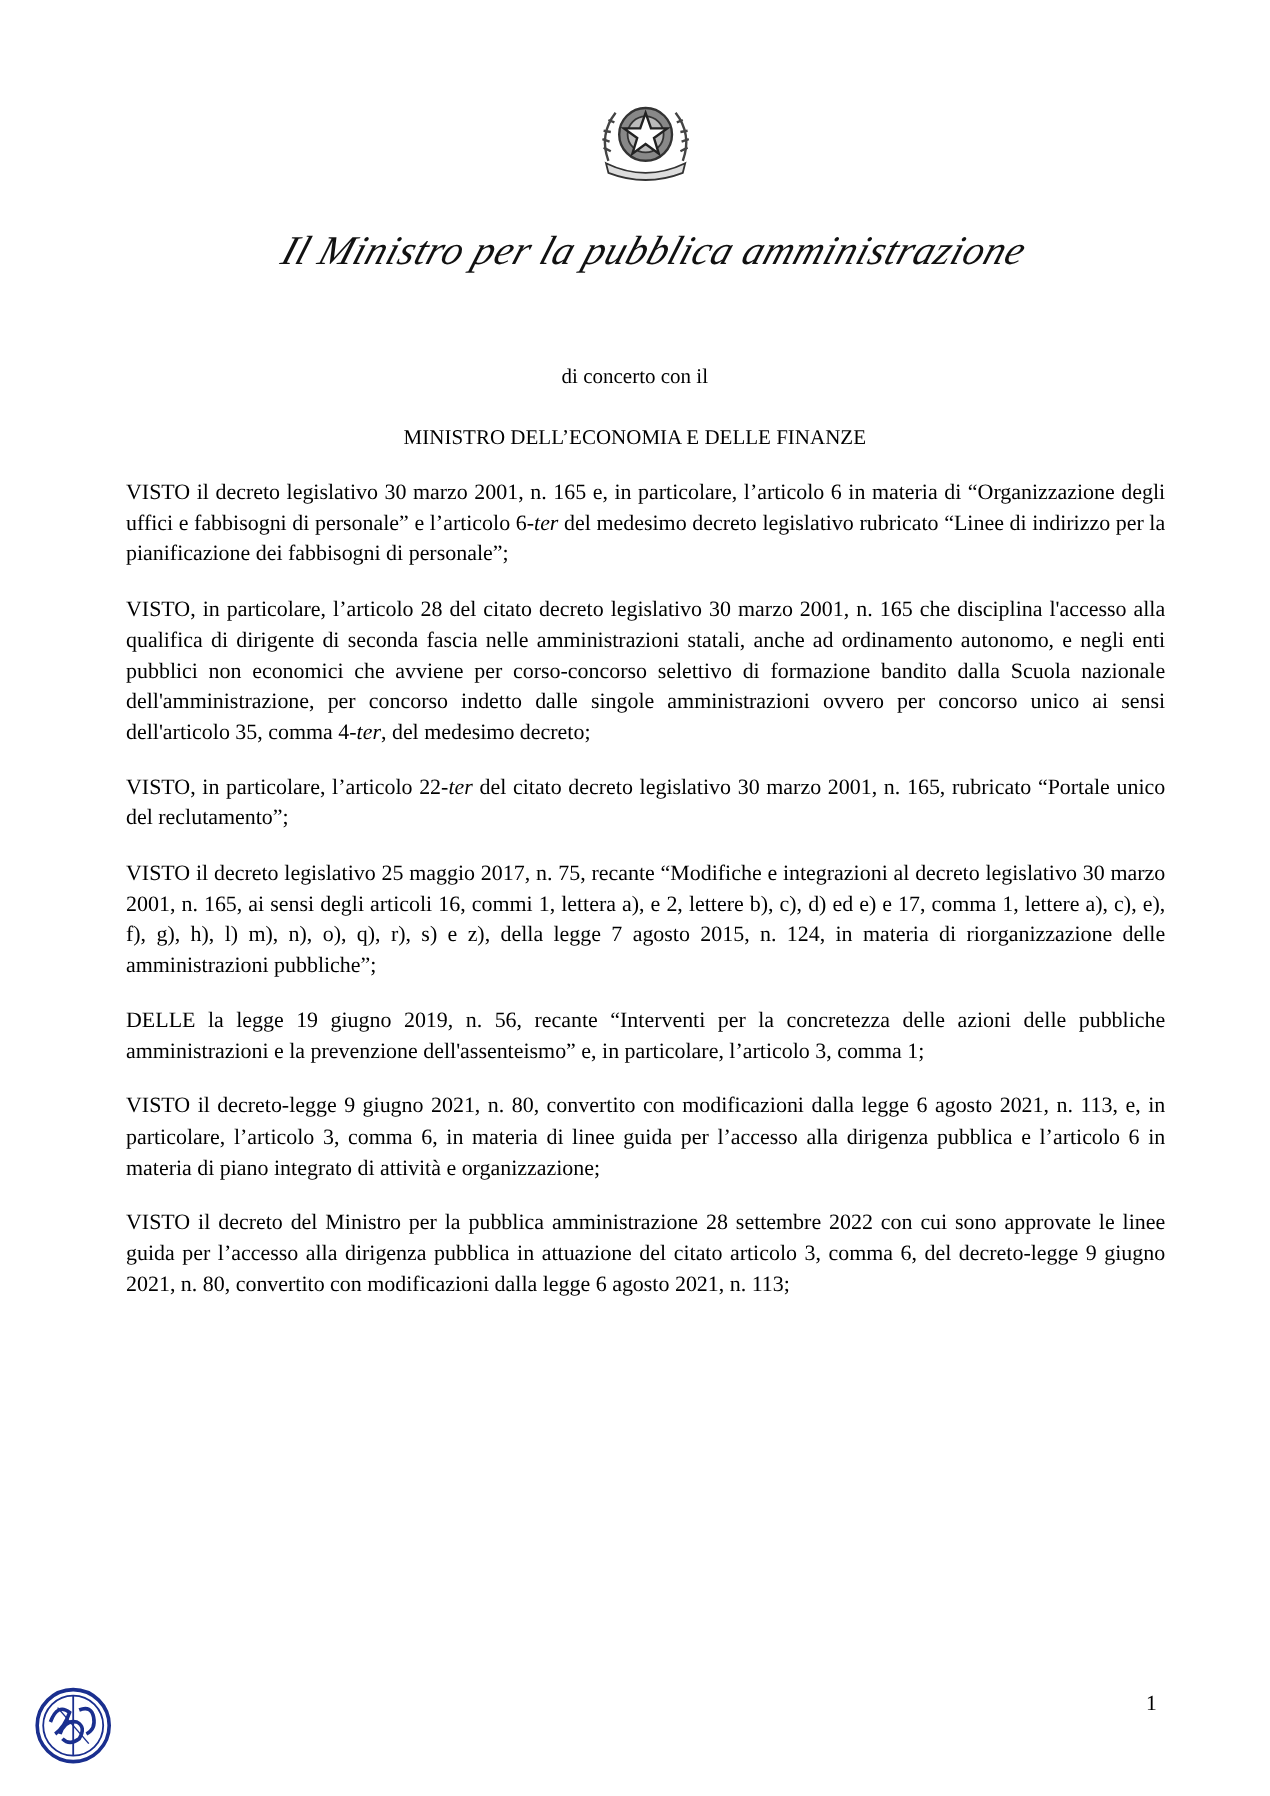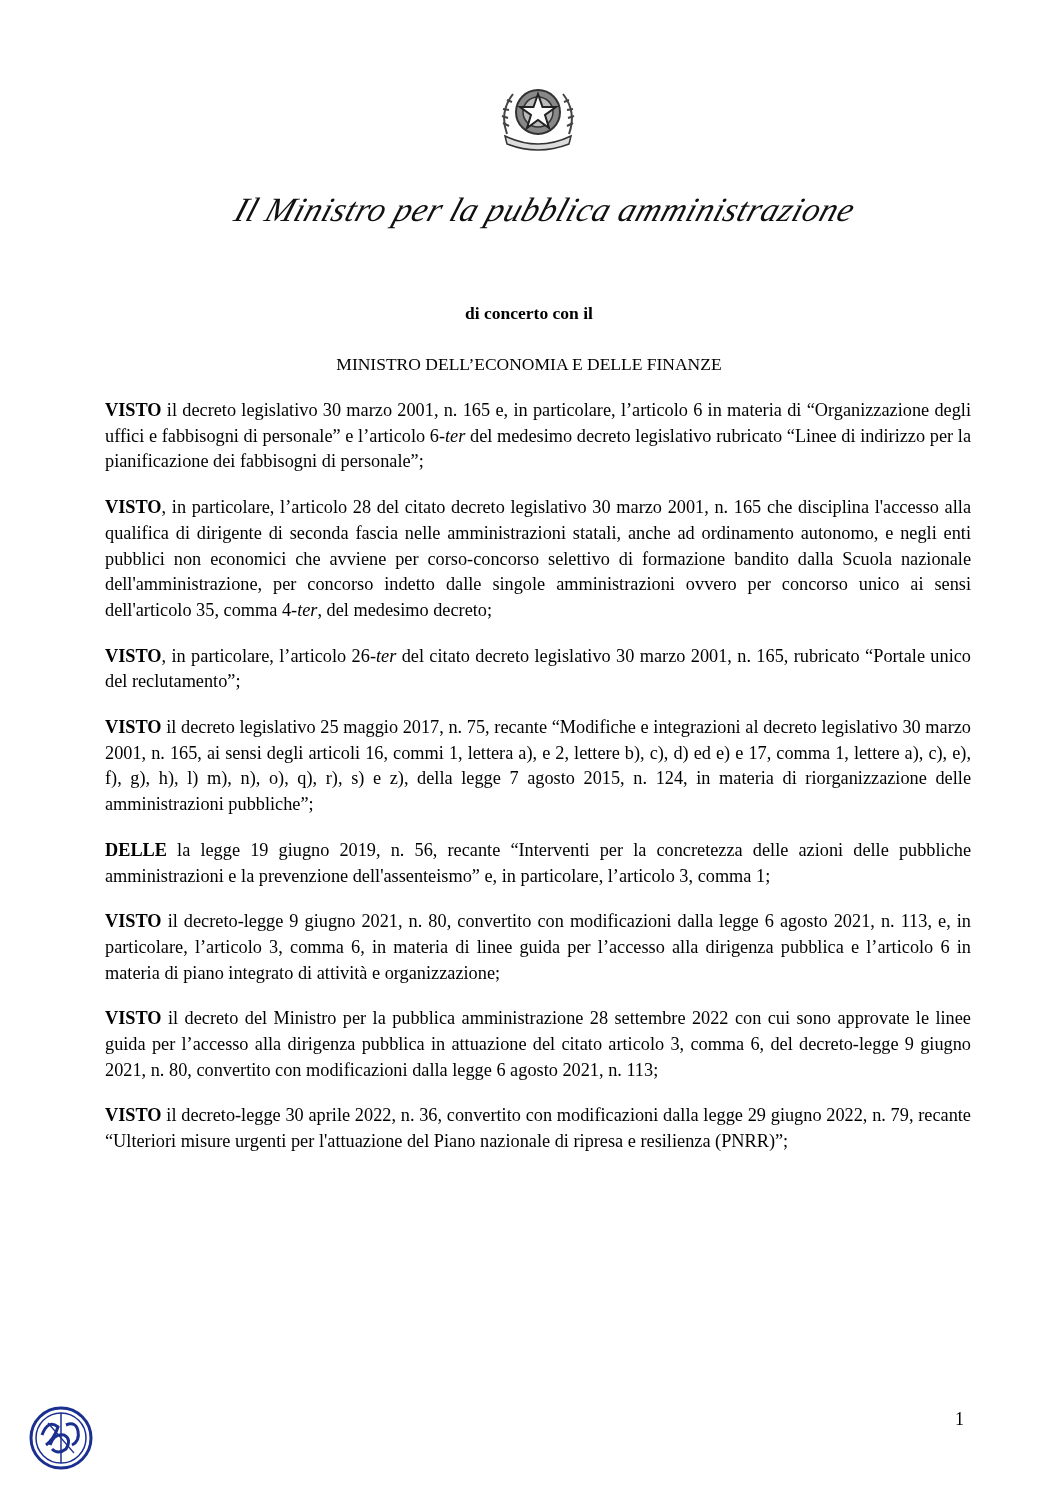--- a/index.html
+++ b/index.html
@@ -13,32 +13,32 @@
     }
     .ministry-title {
       position: absolute; left: 228px; top: 186px; width: 610px; height: 48px;
       font-family: "Liberation Serif", "DejaVu Serif", serif;
       font-style: italic; font-size: 34px; letter-spacing: 0.5px;
       transform: skewX(-18deg); transform-origin: left bottom;
       white-space: nowrap; color: #111; line-height: 48px;
     }
     .concerto {
       position: absolute; left: 0; width: 1058px; top: 302px;
-      text-align: center; font-size: 17.5px; line-height: 22px; font-weight: bold;
+      text-align: center; font-size: 17.5px; line-height: 22px;
     }
     .minister2 {
       position: absolute; left: 0; width: 1058px; top: 353px;
       text-align: center; font-size: 17.5px; line-height: 22px;
     }
     .body-text {
       position: absolute; left: 105px; width: 866px; top: 398px;
       font-size: 18.3px; line-height: 25.7px; text-align: justify;
     }
     .para { margin: 0 0 20px 0; }
-    .para b { font-weight: bold; }
+    .para b { font-weight: normal; }
     .para i { }
     .footer-logo {
       position: absolute; left: 28px; top: 1405px; width: 66px; height: 66px;
     }
     .page-number {
       position: absolute; left: 955px; top: 1408px; font-size: 18px; line-height: 22px;
     }
   </style>
 </head>
 <body>
@@ -62,31 +62,30 @@
 
 <div class="concerto">di concerto con il</div>
 <div class="minister2">MINISTRO DELL’ECONOMIA E DELLE FINANZE</div>
 
 <div class="body-text">
   <p class="para"><b>VISTO</b><span> il decreto legislativo 30 marzo 2001, n. 165 e, in particolare, l’articolo 6 in materia di “Organizzazione degli uffici e fabbisogni di personale” e l’articolo 6-</span><i>ter</i><span> del medesimo decreto legislativo rubricato “Linee di indirizzo per la pianificazione dei fabbisogni di personale”;</span></p>
 
   <p class="para"><b>VISTO</b><span>, in particolare, l’articolo 28 del citato decreto legislativo 30 marzo 2001, n. 165 che disciplina l'accesso alla qualifica di dirigente di seconda fascia nelle amministrazioni statali, anche ad ordinamento autonomo, e negli enti pubblici non economici che avviene per corso-concorso selettivo di formazione bandito dalla Scuola nazionale dell'amministrazione, per concorso indetto dalle singole amministrazioni ovvero per concorso unico ai sensi dell'articolo 35, comma 4-</span><i>ter</i><span>, del medesimo decreto;</span></p>
 
 
-  <p class="para"><b>VISTO</b><span>, in particolare, l’articolo 26-</span><i>ter</i><span> del citato decreto legislativo 30 marzo 2001, n. 165, rubricato “Portale unico del reclutamento”;</span></p>
+  <p class="para"><b>VISTO</b><span>, in particolare, l’articolo 22-</span><i>ter</i><span> del citato decreto legislativo 30 marzo 2001, n. 165, rubricato “Portale unico del reclutamento”;</span></p>
 
   <p class="para"><b>VISTO</b><span> il decreto legislativo 25 maggio 2017, n. 75, recante “Modifiche e integrazioni al decreto legislativo 30 marzo 2001, n. 165, ai sensi degli articoli 16, commi 1, lettera a), e 2, lettere b), c), d) ed e) e 17, comma 1, lettere a), c), e), f), g), h), l) m), n), o), q), r), s) e z), della legge 7 agosto 2015, n. 124, in materia di riorganizzazione delle amministrazioni pubbliche”;</span></p>
 
   <p class="para"><b>DELLE</b><span> la legge 19 giugno 2019, n. 56, recante “Interventi per la concretezza delle azioni delle pubbliche amministrazioni e la prevenzione dell'assenteismo” e, in particolare, l’articolo 3, comma 1;</span></p>
 
   <p class="para"><b>VISTO</b><span> il decreto-legge 9 giugno 2021, n. 80, convertito con modificazioni dalla legge 6 agosto 2021, n. 113, e, in particolare, l’articolo 3, comma 6, in materia di linee guida per l’accesso alla dirigenza pubblica e l’articolo 6 in materia di piano integrato di attività e organizzazione;</span></p>
 
   <p class="para"><b>VISTO</b><span> il decreto del Ministro per la pubblica amministrazione 28 settembre 2022 con cui sono approvate le linee guida per l’accesso alla dirigenza pubblica in attuazione del citato articolo 3, comma 6, del decreto-legge 9 giugno 2021, n. 80, convertito con modificazioni dalla legge 6 agosto 2021, n. 113;</span></p>
 
-  <p class="para"><b>VISTO</b><span> il decreto-legge 30 aprile 2022, n. 36, convertito con modificazioni dalla legge 29 giugno 2022, n. 79, recante “Ulteriori misure urgenti per l'attuazione del Piano nazionale di ripresa e resilienza (PNRR)”;</span></p>
 </div>
 
 <div class="footer-logo">
   <svg width="66" height="66" viewBox="0 0 66 66">
     <g fill="none" stroke="#1a2f8f" stroke-width="3">
       <circle cx="33" cy="33" r="30"></circle>
       <circle cx="33" cy="33" r="25" stroke-width="1.5"></circle>
       <path d="M14 30 Q20 14 30 22 Q26 34 18 40"></path>
       <path d="M22 40 Q26 28 36 30 Q44 34 38 44 Q30 50 24 44"></path>
       <path d="M38 20 Q48 16 50 26 Q52 36 44 40"></path>

